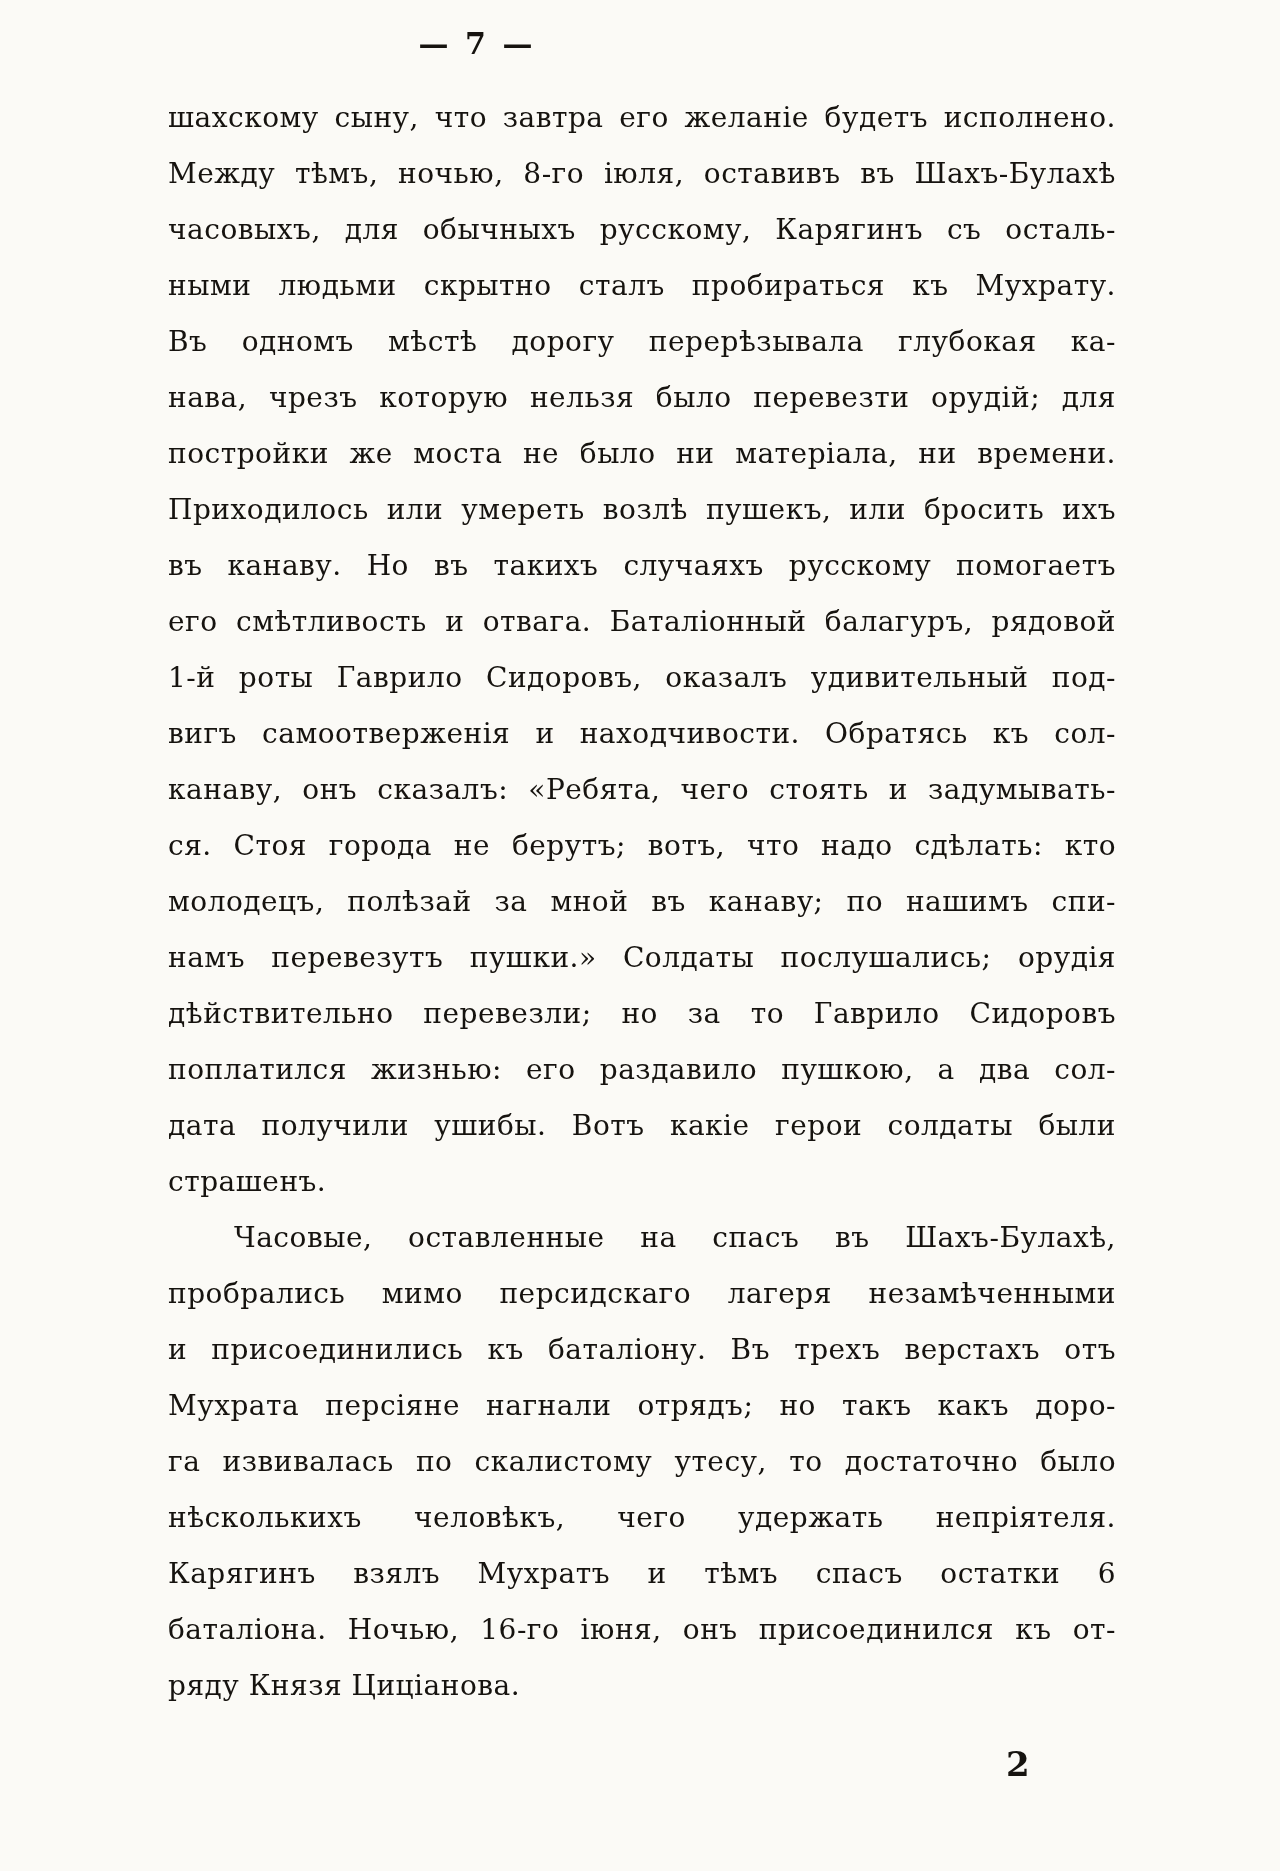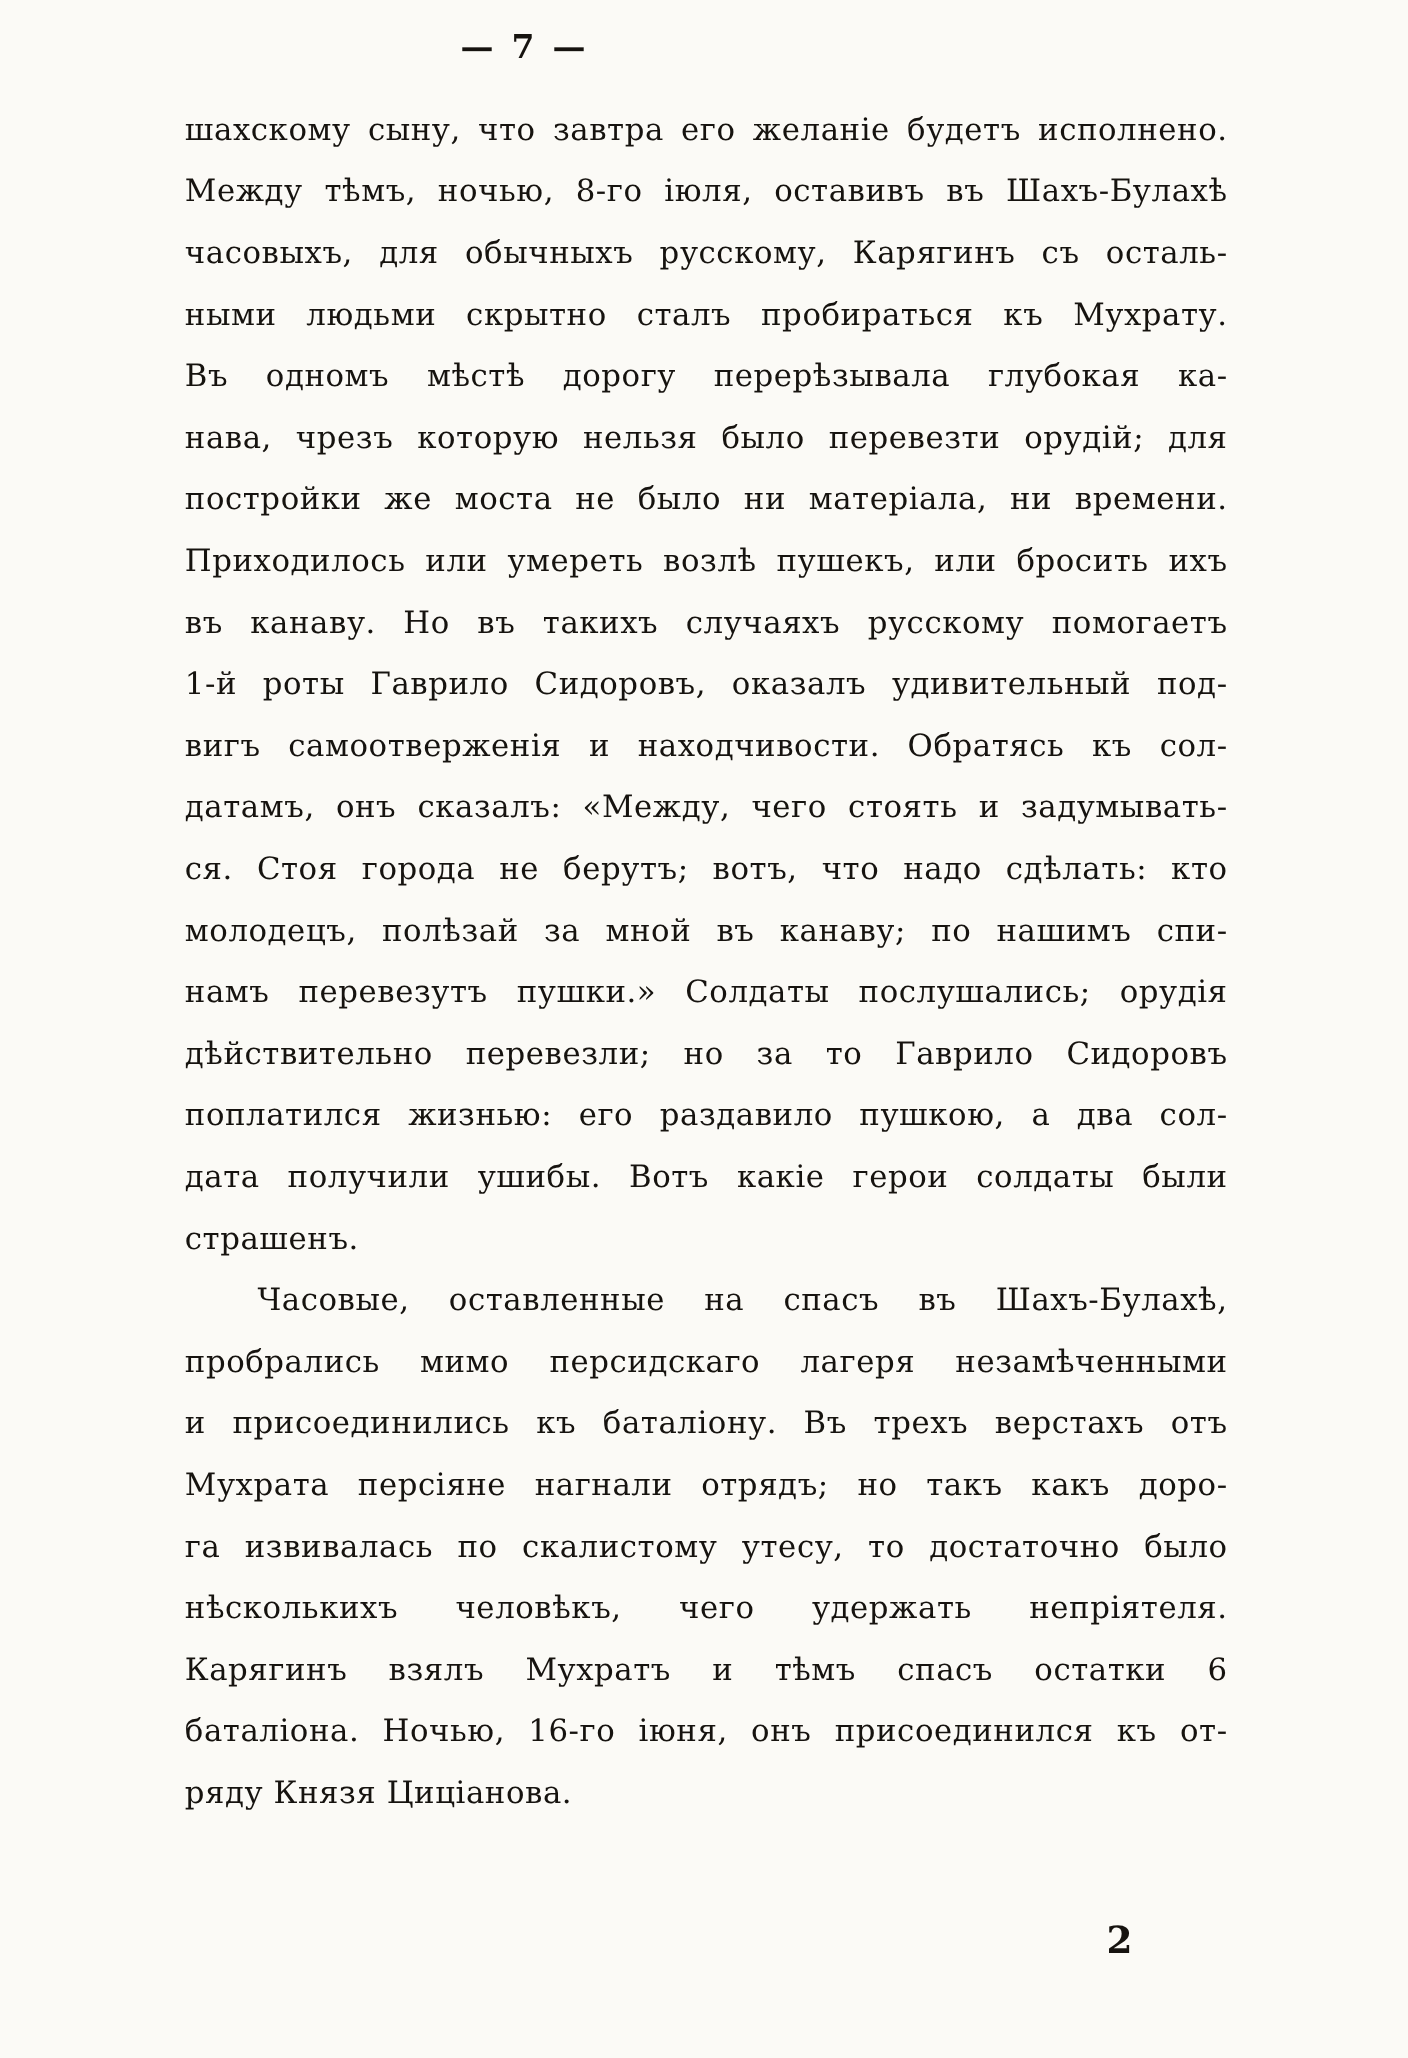--- a/index.html
+++ b/index.html
@@ -70,23 +70,24 @@
       <div class="paragraph">
         <div class="text-line">шахскому сыну, что завтра его желаніе будетъ исполнено.</div>
         <div class="text-line">Между тѣмъ, ночью, 8-го іюля, оставивъ въ Шахъ-Булахѣ</div>
         <div class="text-line">часовыхъ, для обычныхъ русскому, Карягинъ съ осталь-</div>
         <div class="text-line">ными людьми скрытно сталъ пробираться къ Мухрату.</div>
         <div class="text-line">Въ одномъ мѣстѣ дорогу перерѣзывала глубокая ка-</div>
         <div class="text-line">нава, чрезъ которую нельзя было перевезти орудій; для</div>
         <div class="text-line">постройки же моста не было ни матеріала, ни времени.</div>
         <div class="text-line">Приходилось или умереть возлѣ пушекъ, или бросить ихъ</div>
         <div class="text-line">въ канаву. Но въ такихъ случаяхъ русскому помогаетъ</div>
+        <div class="text-line">его смѣтливость и отвага. Баталіонный балагуръ, рядовой</div>
         <div class="text-line">1-й роты Гаврило Сидоровъ, оказалъ удивительный под-</div>
         <div class="text-line">вигъ самоотверженія и находчивости. Обратясь къ сол-</div>
-        <div class="text-line">датамъ, онъ сказалъ: «Между, чего стоять и задумывать-</div>
+        <div class="text-line">канаву, онъ сказалъ: «Ребята, чего стоять и задумывать-</div>
         <div class="text-line">ся. Стоя города не берутъ; вотъ, что надо сдѣлать: кто</div>
         <div class="text-line">молодецъ, полѣзай за мной въ канаву; по нашимъ спи-</div>
         <div class="text-line">намъ перевезутъ пушки.» Солдаты послушались; орудія</div>
         <div class="text-line">дѣйствительно перевезли; но за то Гаврило Сидоровъ</div>
         <div class="text-line">поплатился жизнью: его раздавило пушкою, а два сол-</div>
         <div class="text-line">дата получили ушибы. Вотъ какіе герои солдаты были</div>
         <div class="text-line para-end">страшенъ.</div>
       </div>
       <div class="paragraph">
         <div class="text-line indent">Часовые, оставленные на спасъ въ Шахъ-Булахѣ,</div>

